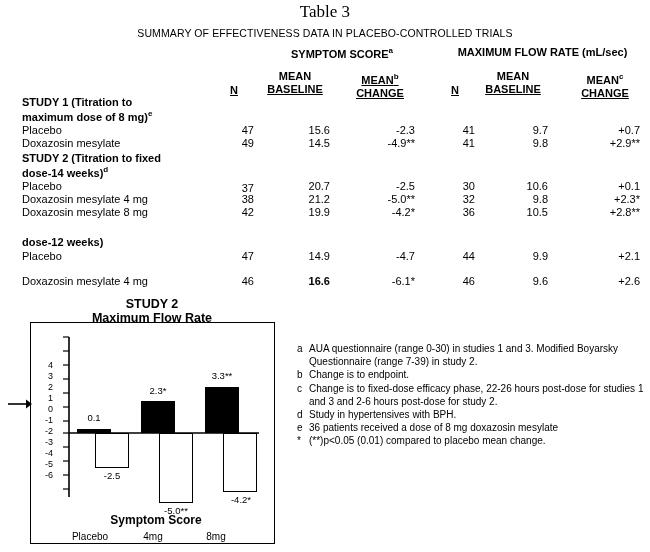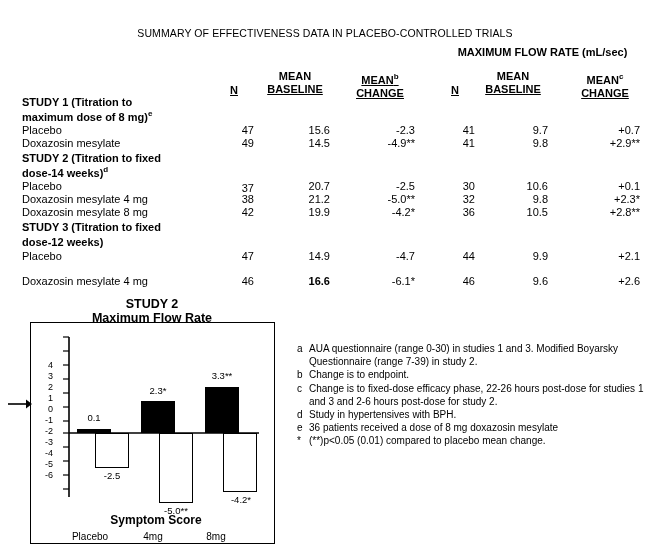--- a/index.html
+++ b/index.html
@@ -174,22 +174,24 @@
   svg.chart-svg {
     position: absolute;
     left: 0; top: 0;
   }
 </style>
 </head>
 <body>
 
 <div class="page">
 
+  <div class="title">Table 3</div>
   <div class="subtitle">SUMMARY OF EFFECTIVENESS DATA IN PLACEBO-CONTROLLED TRIALS</div>
 
+  <div class="grp-symptom"><span>SYMPTOM SCORE</span><sup class="sm">a</sup></div>
   <div class="grp-flow">MAXIMUM FLOW RATE (mL/sec)</div>
 
   <div class="colhead" style="left:214px; top:84px; width:40px;">
     <span class="u">N</span>
   </div>
   <div class="colhead" style="left:260px; top:70px; width:70px;">
     <span>MEAN</span><br><span class="u">BASELINE</span>
   </div>
   <div class="colhead" style="left:345px; top:70px; width:70px;text-decoration:underline;">
     <span>MEAN</span><sup class="sm">b</sup><br><span class="u">CHANGE</span>
@@ -244,21 +246,20 @@
   <div class="cell" style="left:570px; top:193px; width:70px;">+2.3*</div>
 
   <div class="rowlabel" style="left:22px; top:206px;">Doxazosin mesylate 8 mg</div>
   <div class="cell" style="left:214px; top:206px; width:40px;">42</div>
   <div class="cell" style="left:260px; top:206px; width:70px;">19.9</div>
   <div class="cell" style="left:345px; top:206px; width:70px;">-4.2*</div>
   <div class="cell" style="left:435px; top:206px; width:40px;">36</div>
   <div class="cell" style="left:478px; top:206px; width:70px;">10.5</div>
   <div class="cell" style="left:570px; top:206px; width:70px;">+2.8**</div>
 
-  <div class="rowlabel b" style="left:22px; top:221px;">STUDY 3 (Titration to fixed</div>
   <div class="rowlabel b" style="left:22px; top:234px;"><span>dose-12 weeks)</span><sup class="sm"></sup></div>
 
   <div class="rowlabel" style="left:22px; top:250px;">Placebo</div>
   <div class="cell" style="left:214px; top:250px; width:40px;">47</div>
   <div class="cell" style="left:260px; top:250px; width:70px;">14.9</div>
   <div class="cell" style="left:345px; top:250px; width:70px;">-4.7</div>
   <div class="cell" style="left:435px; top:250px; width:40px;">44</div>
   <div class="cell" style="left:478px; top:250px; width:70px;">9.9</div>
   <div class="cell" style="left:570px; top:250px; width:70px;">+2.1</div>
 

